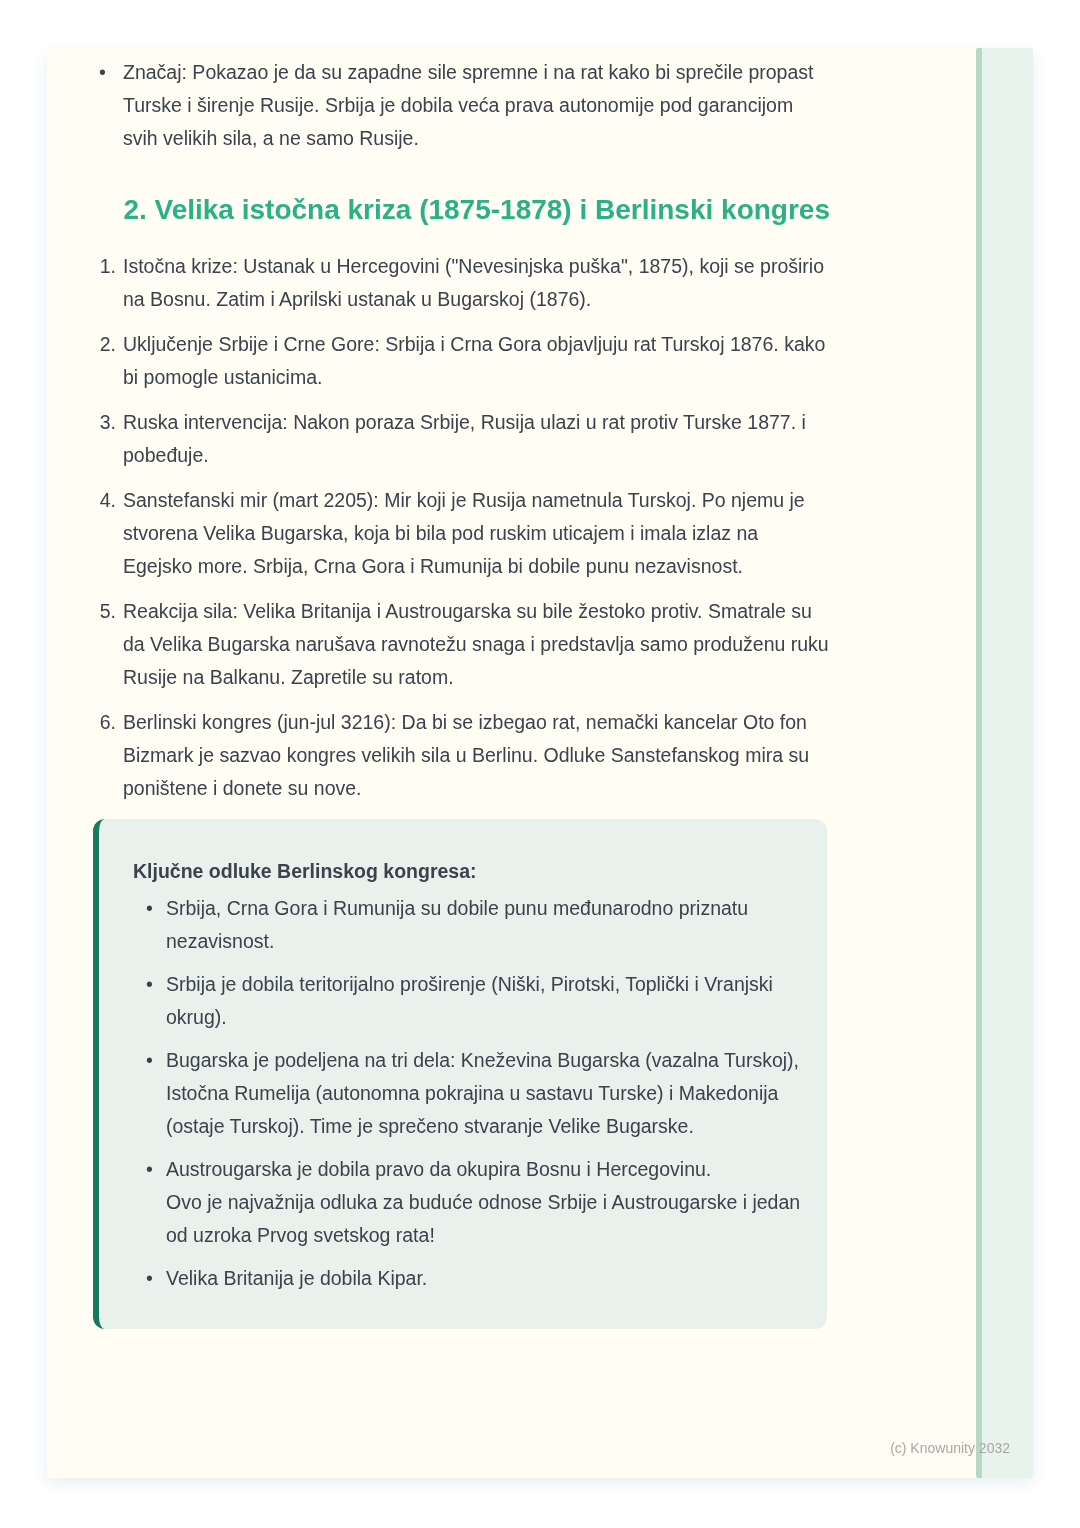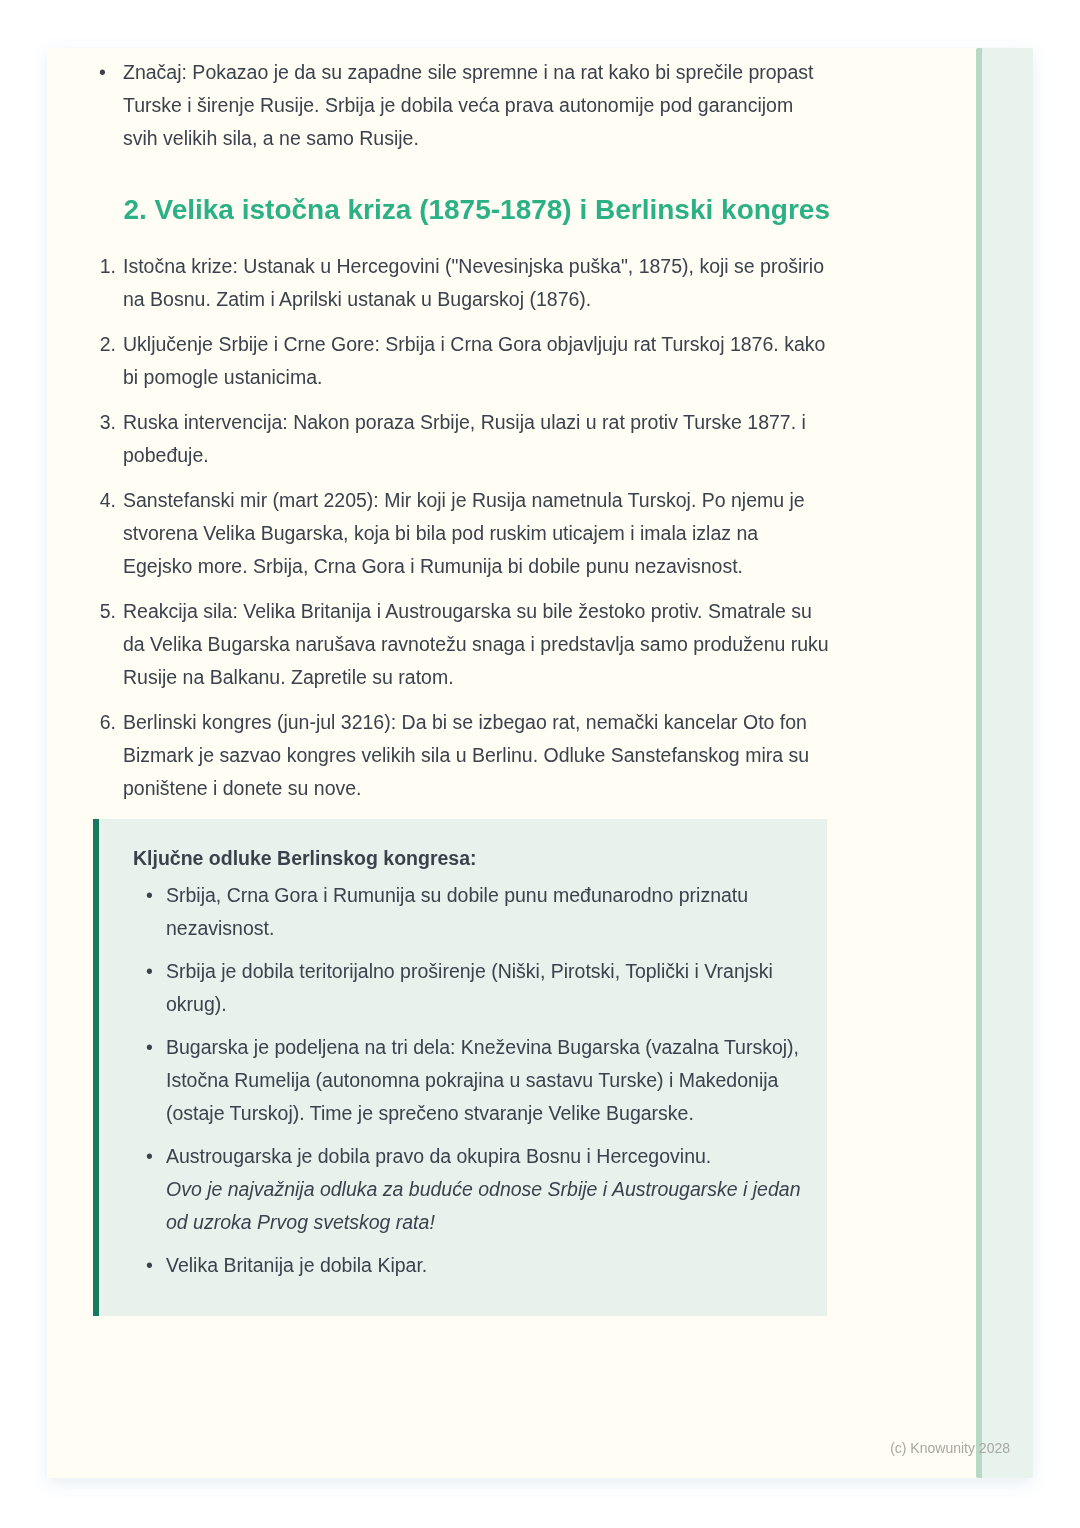--- a/index.html
+++ b/index.html
@@ -23,39 +23,39 @@
     position:absolute;top:0;right:0;width:57px;height:100%;
     background:var(--strip_bg);
     border-left:6px solid var(--strip_edge);
     box-sizing:border-box;border-radius:2px;
   }
   .content{
     position:absolute;left:43px;top:8px;width:740px;
     font-size:19.5px;line-height:33px;
   }
   .b{font-weight:400;}
-  .i{font-style:italic;}
+  .i{}
   ul,ol{list-style:none;margin:0;padding:0;}
   .toplist li{display:grid;grid-template-columns:33px 1fr;}
   .bullet-marker{padding-left:9px;}
   h2.section-heading{
     color:var(--accent);font-size:28px;line-height:38px;font-weight:700;
     margin:36px 0 0 0;
     text-align:right;
   }
   p.lead{margin:24px 0 0 0;}
   ol.main{margin:21px 0 0 0;}
   ol.main li{display:grid;grid-template-columns:26px 1fr;column-gap:7px;margin-bottom:12px;}
   ol.main .num{text-align:right;}
   .callout{
     margin:14px 0 0 3px;width:734px;box-sizing:border-box;
     background:var(--callout_bg);
     border-left:6px solid var(--callout_border);
-    border-radius:0;
-    padding:23px 20px 24px 34px;
+    border-radius:12px;
+    padding:36px 20px 24px 34px;
   }
   .callout-title{font-weight:700;margin:0;}
   ul.cbl{margin:4px 0 0 0;}
   ul.cbl li{display:grid;grid-template-columns:33px 1fr;margin-bottom:10px;}
   ul.cbl .bullet-marker{padding-left:0;text-align:center;}
   .footer{
     position:absolute;right:70px;top:1440px;z-index:3;
     font-size:14px;color:var(--footer_text);
   }
 </style>
@@ -126,13 +126,13 @@
         <li>
           <span class="bullet-marker">•</span>
           <span><span>Velika Britanija je dobila Kipar.</span></span>
         </li>
       </ul>
     </aside>
 
   </div>
 </div>
 
-<div class="footer">(c) Knowunity 2028</div>
+<div class="footer">(c) Knowunity 2032</div>
 
 </body></html>

